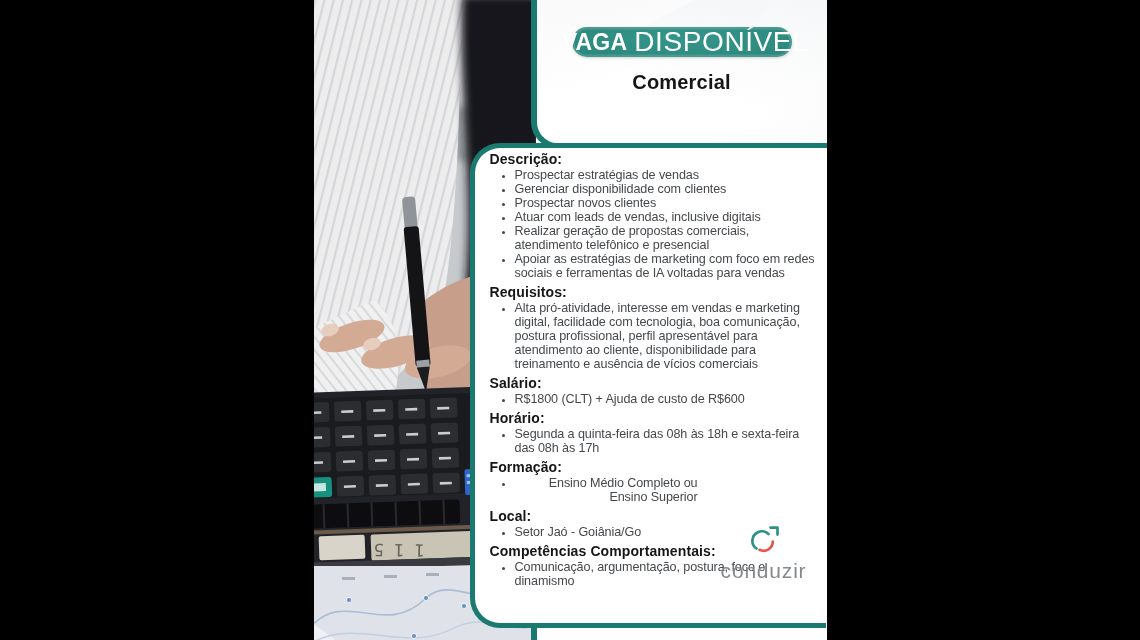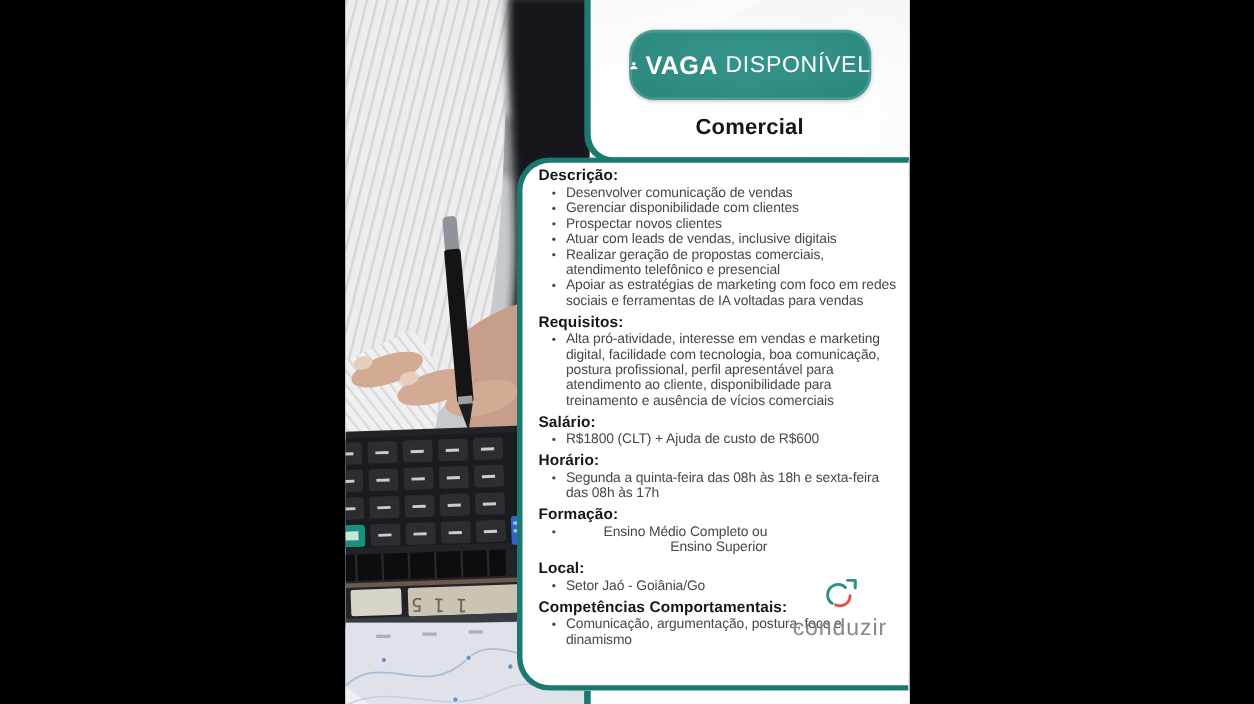--- a/index.html
+++ b/index.html
@@ -27,26 +27,26 @@
     border-bottom-left-radius:26px;
     z-index:2; overflow:hidden; text-align:center;
   }
   .deco{ position:absolute; background:#f3f4f6; }
   .deco.d1{ width:260px; height:200px; left:-60px; top:-80px; transform:rotate(32deg); background:linear-gradient(135deg,#f0f1f3,transparent 70%); }
   .deco.d2{ width:300px; height:220px; right:-120px; top:-40px; transform:rotate(-28deg); background:linear-gradient(225deg,#eef0f2,transparent 65%); }
   .deco.d3{ width:220px; height:140px; right:-40px; bottom:-70px; transform:rotate(18deg); background:linear-gradient(315deg,#f2f3f5,transparent 60%); }
 
   .badge{
     position:relative; display:inline-flex; align-items:center; justify-content:center; gap:7px;
-    margin-top:27px; width:220px; height:64px; border-radius:23px;
+    margin-top:27px; width:220px; height:30px; border-radius:23px;
     background:radial-gradient(ellipse at 50% 40%, #36958a 0%, var(--teal) 55%, #27857a 100%);
     box-shadow: inset 0 0 0 2.5px rgba(255,255,255,0.14), 0 1px 3px rgba(0,0,0,0.18);
   }
   .badge .b-bold{ color:#fff; font-size:23px; font-weight:800; letter-spacing:0.2px; }
-  .badge .b-reg{ color:#fff; font-size:21px; font-weight:300; letter-spacing:0.6px; }
+  .badge .b-reg{ color:#fff; font-size:28px; font-weight:300; letter-spacing:0.6px; }
   .flyer-title{ margin-top:14px; font-size:20px; font-weight:700; color:var(--head); letter-spacing:0.2px; position:relative; }
 
   
   .bottom-strip{
     position:absolute; left:217px; bottom:0; right:0; height:12px; background:#fff;
     border-left:6px solid var(--teal-dark); z-index:2;
   }
 
   
   .card{
@@ -234,21 +234,21 @@
       </div>
 
       <div class="flyer-title">Comercial</div>
     </div>
 
     <div class="card">
       <div id="sections">
           <div class="section">
             <h3>Descrição:</h3>
             <ul>
-              <li>Desenvolver comunicação de vendas</li>
+              <li>Prospectar estratégias de vendas</li>
               <li>Gerenciar disponibilidade com clientes</li>
               <li>Prospectar novos clientes</li>
               <li>Atuar com leads de vendas, inclusive digitais</li>
               <li>Realizar geração de propostas comerciais, atendimento telefônico e presencial</li>
               <li>Apoiar as estratégias de marketing com foco em redes sociais e ferramentas de IA voltadas para vendas</li>
             </ul>
           </div>
           <div class="section">
             <h3>Requisitos:</h3>
             <ul>

